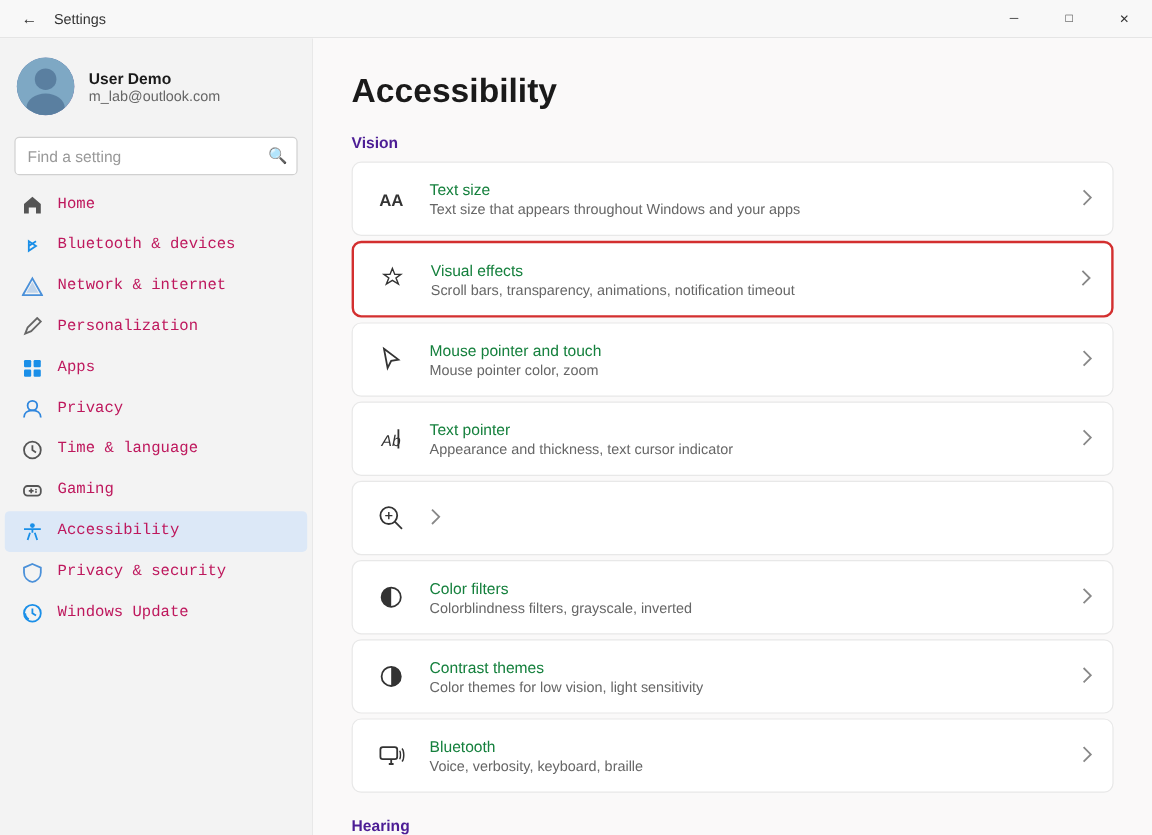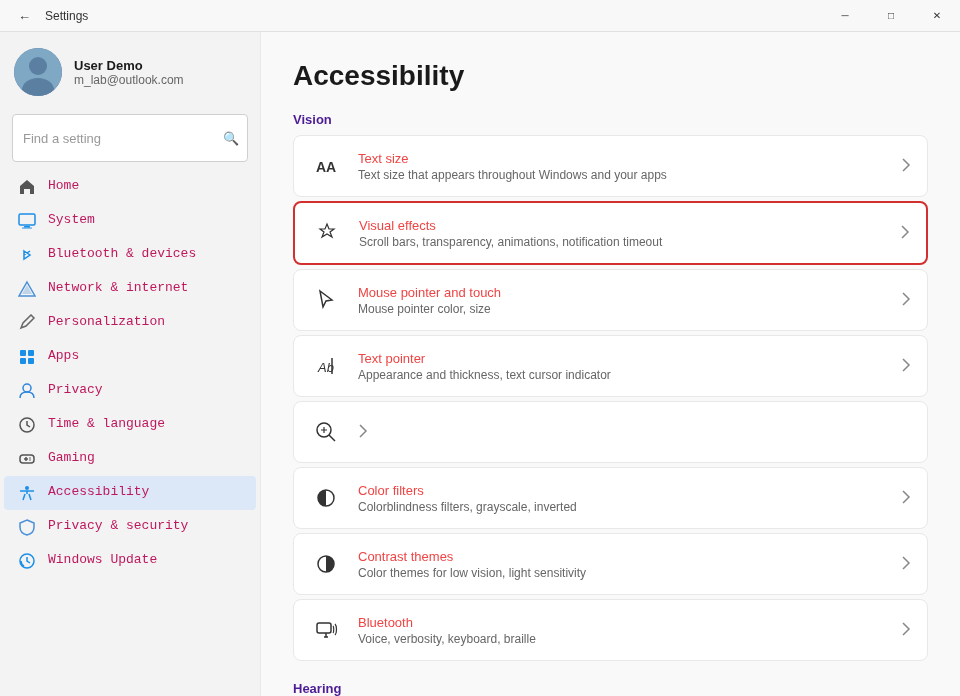--- a/index.html
+++ b/index.html
@@ -90,21 +90,21 @@
     .user-name { font-size: 13px; font-weight: 600; color: #1a1a1a; }
     .user-email { font-size: 12px; color: #666; }
 
     
     .search-box {
       margin: 4px 12px 8px 12px;
       position: relative;
     }
     .search-input {
       width: 100%;
-      height: 48px;
+      height: 32px;
       border: 1px solid #d0d0d0;
       border-radius: 4px;
       background: white;
       padding: 0 32px 0 10px;
       font-size: 13px;
       outline: none;
       color: #333;
     }
     .search-input::placeholder { color: #999; }
     .search-icon {
@@ -194,21 +194,21 @@
       align-items: center;
       justify-content: center;
       flex-shrink: 0;
       font-size: 20px;
       color: #333;
     }
     .settings-row-content { flex: 1; }
     .settings-row-title {
       font-size: 13px;
       font-weight: 500;
-      color: #ef4444;
+      color: #15803d;
     }
     .settings-row-desc {
       font-size: 12px;
       color: #666;
       margin-top: 2px;
     }
     .settings-row-chevron {
       color: #666;
       font-size: 12px;
     }
@@ -265,30 +265,20 @@
           <span class="nav-icon">
             <svg width="18" height="18" viewBox="0 0 18 18" fill="none">
               <path d="M2 8l7-6 7 6v8h-4v-5H6v5H2z" fill="#555"></path>
             </svg>
           </span>
           <span class="nav-label">Home</span>
         </div>
         <div class="nav-item">
           <span class="nav-icon">
             <svg width="18" height="18" viewBox="0 0 18 18" fill="none">
-              <rect x="1" y="2" width="16" height="11" rx="1.5" stroke="#1a8fe8" stroke-width="1.5"></rect>
-              <rect x="6" y="14" width="6" height="1.5" rx="0.5" fill="#1a8fe8"></rect>
-              <rect x="4" y="15.5" width="10" height="1" rx="0.5" fill="#1a8fe8"></rect>
-            </svg>
-          </span>
-          <span class="nav-label">System</span>
-        </div>
-        <div class="nav-item">
-          <span class="nav-icon">
-            <svg width="18" height="18" viewBox="0 0 18 18" fill="none">
               <path d="M6 5l6 4-6 4V5zm6 4l-6 4m6-8l-6 4" stroke="#1a8fe8" stroke-width="1.5"></path>
             </svg>
           </span>
           <span class="nav-label">Bluetooth &amp; devices</span>
         </div>
         <div class="nav-item">
           <span class="nav-icon">
             <svg width="18" height="18" viewBox="0 0 18 18" fill="none">
               <polygon points="9,2 17,16 1,16" fill="none" stroke="#4a90d9" stroke-width="1.5"></polygon>
               <polygon points="9,5 14,14 4,14" fill="#4a90d9" opacity="0.3"></polygon>
@@ -411,21 +401,21 @@
         </div>
         <div class="settings-group">
           <div class="settings-row">
             <div class="settings-row-icon">
               <svg width="24" height="24" viewBox="0 0 24 24" fill="none">
                 <path d="M6 3l12 9-6 1-3 6z" stroke="#333" stroke-width="1.5" fill="none"></path>
               </svg>
             </div>
             <div class="settings-row-content">
               <div class="settings-row-title">Mouse pointer and touch</div>
-              <div class="settings-row-desc">Mouse pointer color, size</div>
+              <div class="settings-row-desc">Mouse pointer color, zoom</div>
             </div>
             <span class="settings-row-chevron"><svg width="10" height="16" viewBox="0 0 10 16" fill="none">
                 <path d="M2 2l6 6-6 6" stroke="#888" stroke-width="1.5"></path>
               </svg></span>
           </div>
         </div>
         <div class="settings-group">
           <div class="settings-row">
             <div class="settings-row-icon">
               <svg width="24" height="24" viewBox="0 0 24 24" fill="none">

